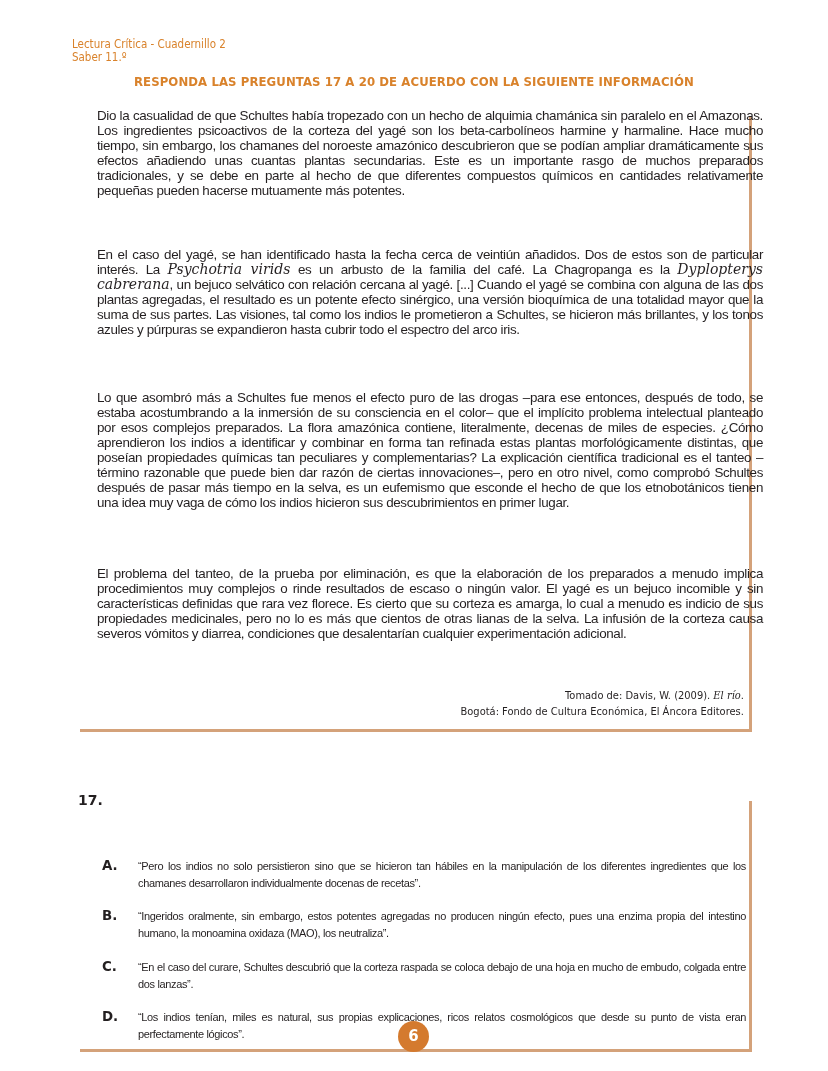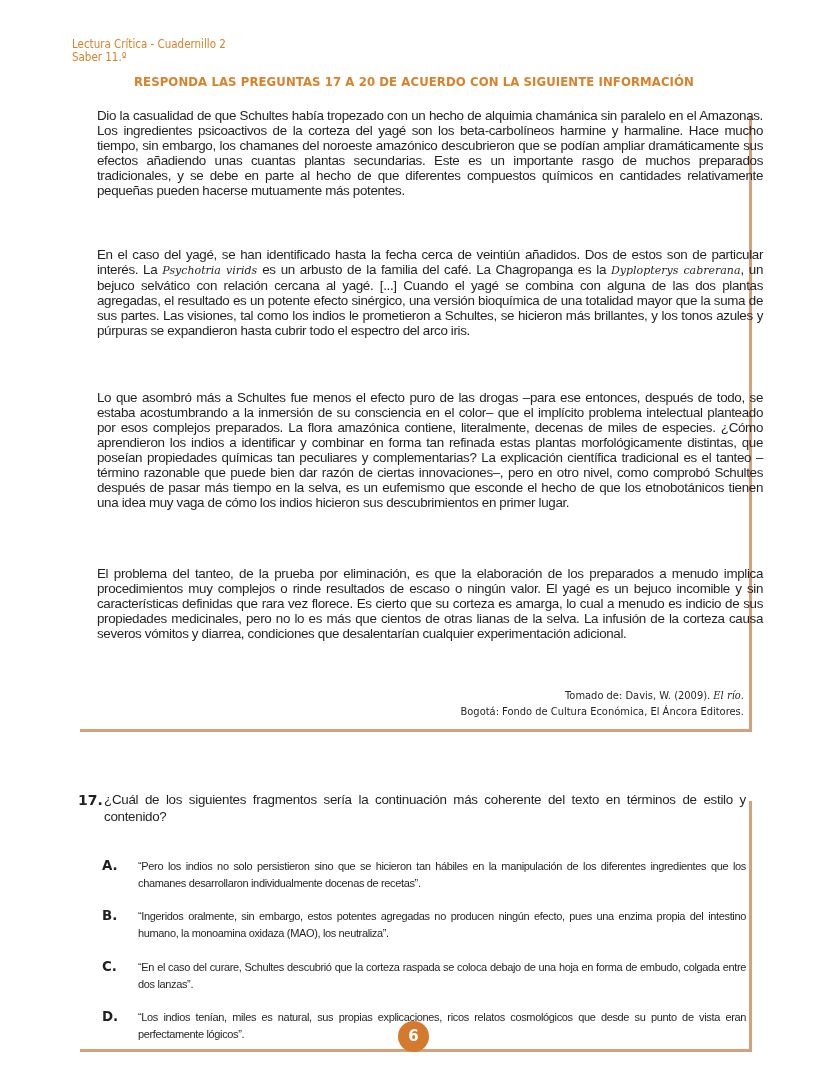--- a/index.html
+++ b/index.html
@@ -28,21 +28,21 @@
     }
     .reading .bborder {
       position: absolute; left: 0; right: 0; bottom: 0; height: 3px; background: #d4a27a;
     }
     .para {
       position: absolute; left: 17px; width: 666px;
       font-size: 13.4px; line-height: 15px; text-align: justify;
       font-family: "Liberation Sans Narrow", "Liberation Sans", sans-serif;
       letter-spacing: -0.35px; word-spacing: 0px;
     }
-    .para i { font-family: "DejaVu Serif", serif; font-style: italic; font-size: 11px; letter-spacing: 0; }
+    .para i { font-family: "DejaVu Serif", serif; font-style: italic; font-size: 14px; letter-spacing: 0; }
     .p1 { top: 2px; }
     .p2 { top: 141px; }
     .p3 { top: 284px; }
     .p4 { top: 460px; }
     .source {
       position: absolute; right: 8px; top: 582px; text-align: right;
       font-size: 11px; line-height: 15.5px; font-family: "DejaVu Sans", sans-serif;
       transform: scaleX(0.9); transform-origin: right top;
     }
     .source i { font-family: "DejaVu Serif", serif; }
@@ -116,33 +116,32 @@
     <div><span>Tomado de: Davis, W. (2009). </span><i>El río</i><span>.</span></div>
     <div>Bogotá: Fondo de Cultura Económica, El Áncora Editores.</div>
   </div>
 </div>
 
 <div class="question-block">
   <div class="rborder"></div>
   <div class="bborder"></div>
 
   <div class="q-number">17.</div>
-  <div class="q-text">¿Cuál de los siguientes fragmentos sería la continuación más coherente del texto en términos de estilo y contenido?</div>
 
   <div class="option opt-a">
     <span class="letter">A.</span>
     <span class="otext">“Pero los indios no solo persistieron sino que se hicieron tan hábiles en la manipulación de los diferentes ingredientes que los chamanes desarrollaron individualmente docenas de recetas”.</span>
   </div>
   <div class="option opt-b">
     <span class="letter">B.</span>
     <span class="otext">“Ingeridos oralmente, sin embargo, estos potentes agregadas no producen ningún efecto, pues una enzima propia del intestino humano, la monoamina oxidaza (MAO), los neutraliza”.</span>
   </div>
   <div class="option opt-c">
     <span class="letter">C.</span>
-    <span class="otext">“En el caso del curare, Schultes descubrió que la corteza raspada se coloca debajo de una hoja en forma de embudo, colgada entre dos lanzas”.</span>
+    <span class="otext">“En el caso del curare, Schultes descubrió que la corteza raspada se coloca debajo de una hoja en mucho de embudo, colgada entre dos lanzas”.</span>
   </div>
   <div class="option opt-d">
     <span class="letter">D.</span>
     <span class="otext">“Los indios tenían, miles es natural, sus propias explicaciones, ricos relatos cosmológicos que desde su punto de vista eran perfectamente lógicos”.</span>
   </div>
 </div>
 
 <div class="page-number">6</div>
 
 </body></html>

